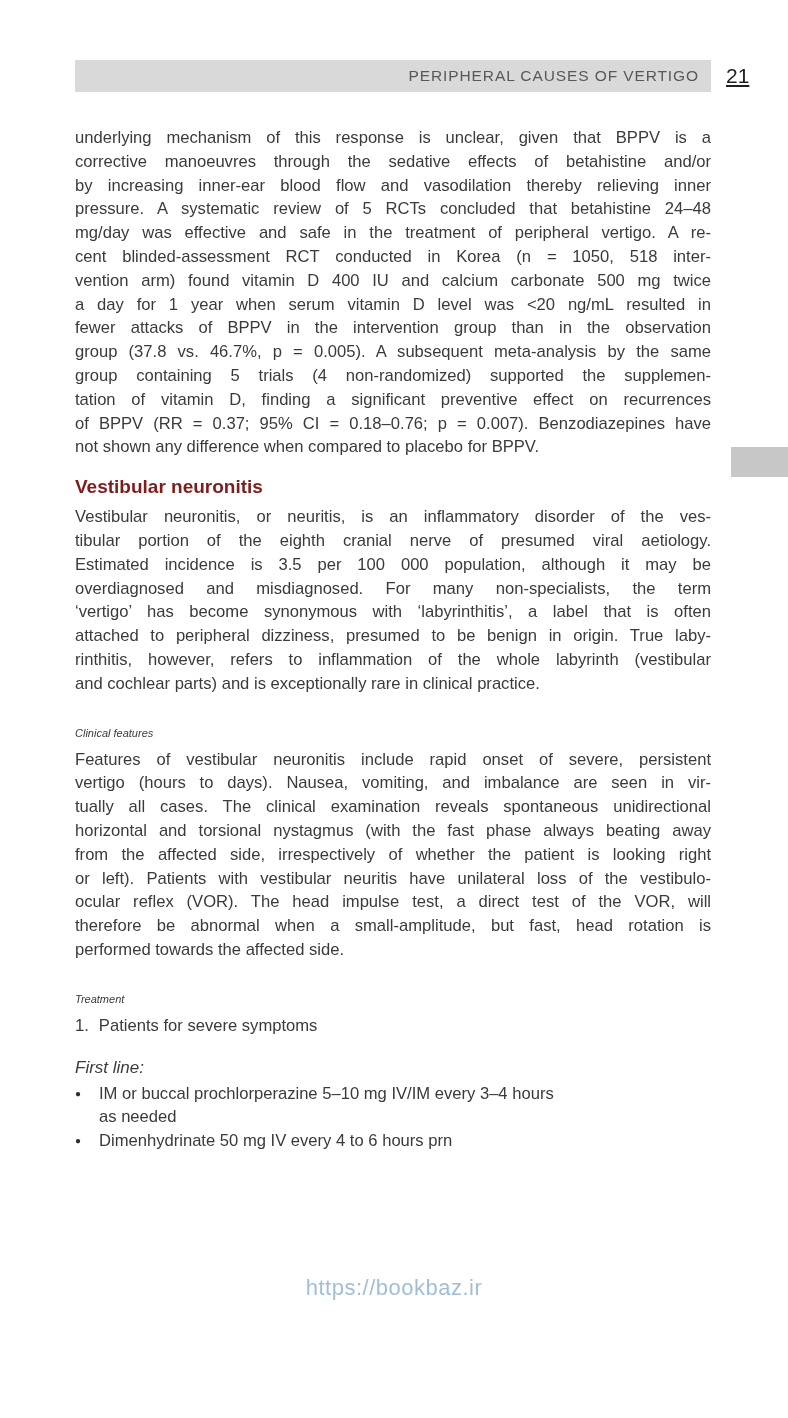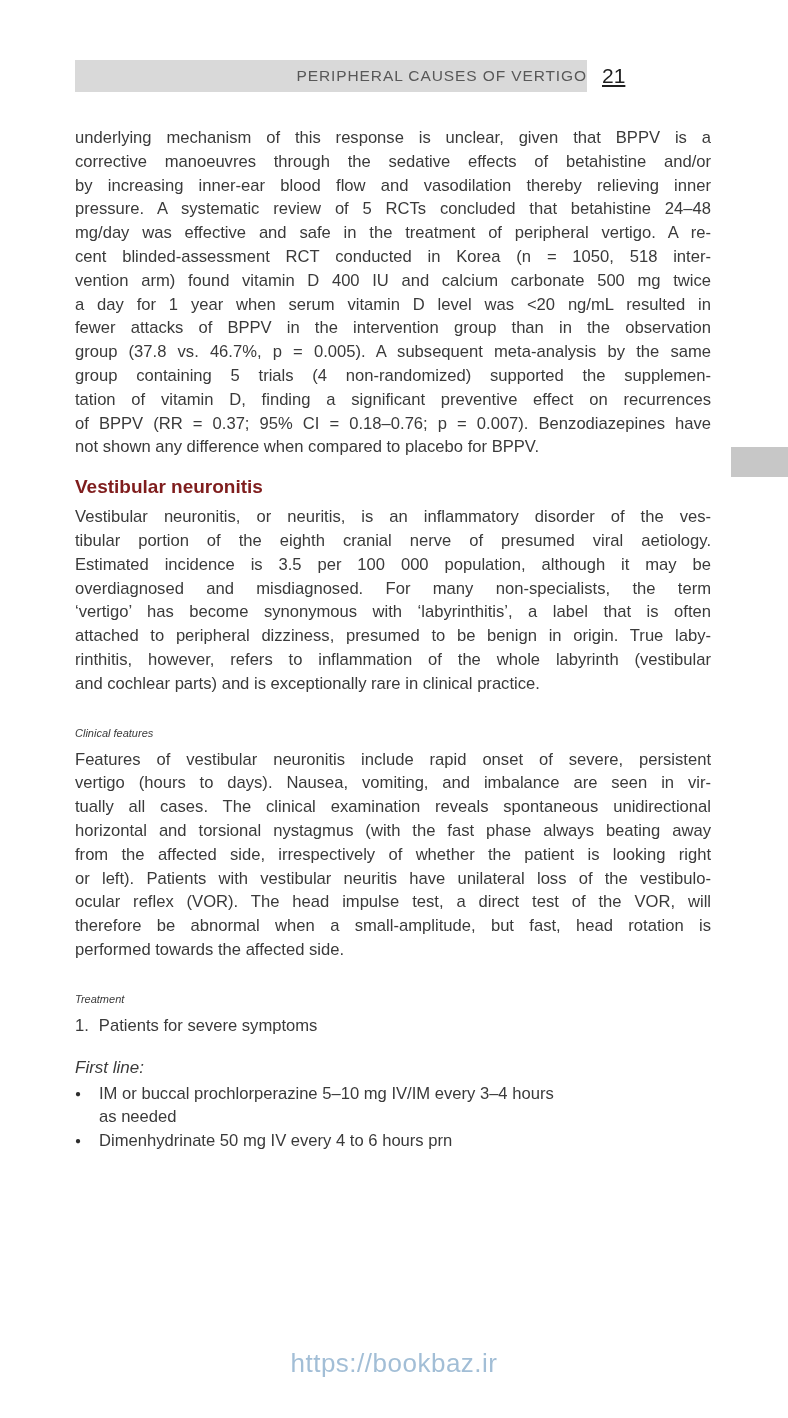--- a/index.html
+++ b/index.html
@@ -14,26 +14,27 @@
   }
   
   .header-row {
     position: absolute;
     top: 60px;
     left: 75px;
     display: flex;
     align-items: center;
   }
   .header-bar {
-    width: 512px;
+    width: 636px;
     height: 32px;
     background: #d9d9d9;
     display: flex;
     align-items: center;
     justify-content: flex-end;
+    padding-right: 12px;
     box-sizing: border-box;
   }
   .header-title {
     font-size: 15.5px;
     color: #585858;
     letter-spacing: 0.9px;
   }
   .page-number {
     margin-left: 15px;
     font-size: 21px;
@@ -107,25 +108,25 @@
     position: absolute;
     right: 0;
     top: 447px;
     width: 57px;
     height: 30px;
     background: #c7c7c7;
   }
   
   .watermark {
     position: absolute;
-    top: 1348px;
+    top: 1275px;
     left: 0;
     width: 100%;
     text-align: center;
-    font-size: 26px;
+    font-size: 22px;
     color: #a2bed6;
     letter-spacing: 0.5px;
   }
 </style>
 </head>
 <body>
 
 <div class="page">
 
   <div class="header-row">

